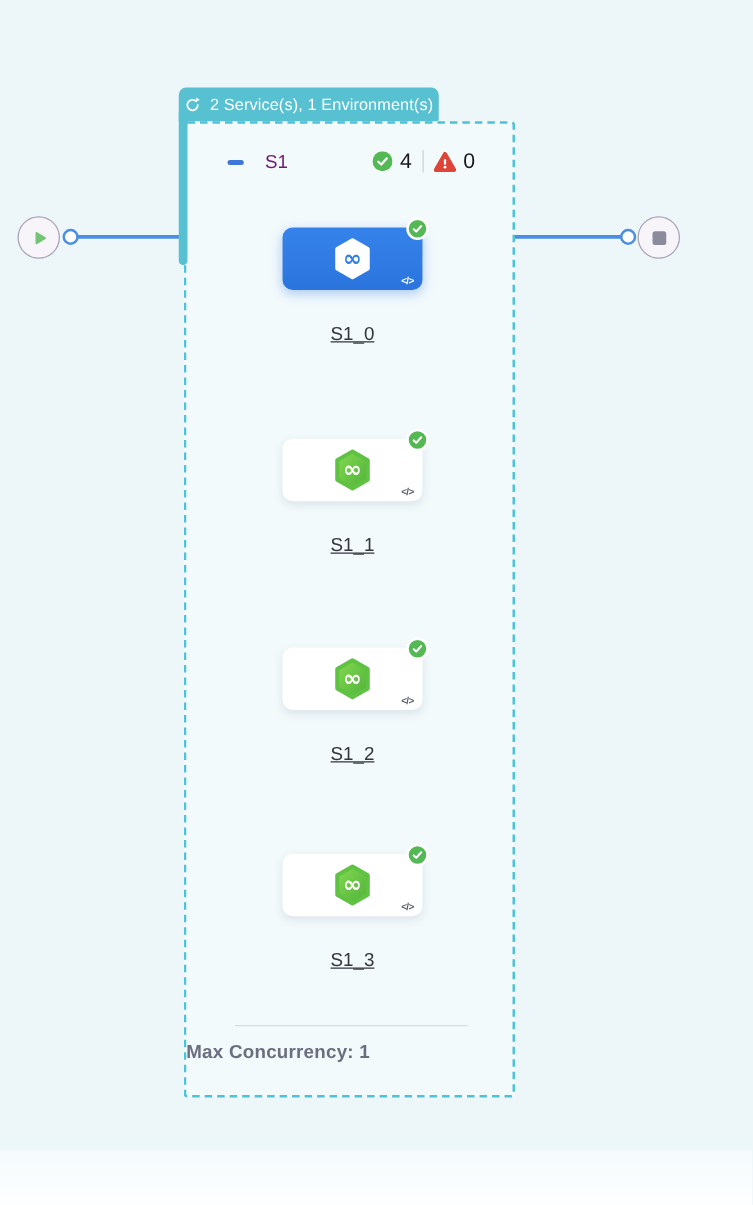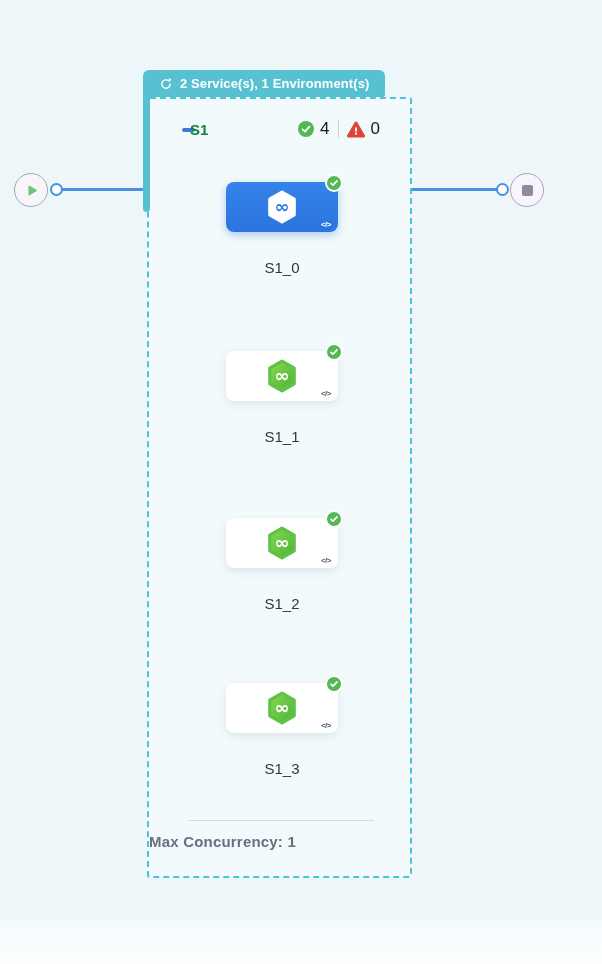--- a/index.html
+++ b/index.html
@@ -37,44 +37,44 @@
     top: 188px; z-index: 1;
   }
   .edge-left  { left: 61px;  width: 88px; }
   .edge-right { left: 411px; width: 90px; }
 
   
   .stage-badge {
     position: absolute; left: 143px; top: 70px; height: 27px; z-index: 5;
     background: var(--teal, #57c1d2);
     border-radius: 6px 6px 2px 0;
-    display: inline-flex; align-items: center; gap: 7px; padding: 0 16px;
-    color: #ffffff; font-size: 13px; font-weight: 700; letter-spacing: .1px;
+    display: inline-flex; align-items: center; gap: 7px; padding: 0 4px;
+    color: #ffffff; font-size: 13px; font-weight: 400; letter-spacing: .1px;
     cursor: pointer;
   }
   .left-bar {
     position: absolute; left: 143px; top: 90px; width: 7px; height: 122px;
     background: var(--teal, #57c1d2); border-radius: 0 0 4px 4px; z-index: 4;
   }
 
   
   .stage-container {
     position: absolute; left: 147px; top: 97px; width: 265px; height: 781px;
     border: 2px dashed var(--dash, #4cc3d6); border-radius: 3px;
     background: #f3fafc; z-index: 2;
   }
 
   .stage-header { position: absolute; left: 0; right: 0; top: 0; height: 48px; }
   .collapse-minus {
     position: absolute; left: 33px; top: 29px; width: 13px; height: 3.5px;
     border-radius: 2px; background: #3c77d9; cursor: pointer;
   }
   .stage-name {
-    position: absolute; left: 41px; top: 22px;
-    font-size: 15px; font-weight: 700; color: #15803d;
+    position: absolute; left: 63px; top: 22px;
+    font-size: 15px; font-weight: 400; color: #701a75;
   }
   .stage-stats {
     position: absolute; right: 30px; top: 20px;
     display: flex; align-items: center; gap: 6px;
   }
   .stat-num { font-size: 17px; color: #17171f; }
   .stat-divider { width: 1px; height: 18px; background: #ccd3da; margin: 0 2px; }
 
   
   .node-group { position: absolute; left: 77px; width: 112px; text-align: center; }
@@ -82,21 +82,21 @@
     position: relative; width: 112px; height: 50px; border-radius: 8px;
     background: #ffffff; box-shadow: 0 3px 8px rgba(45, 70, 95, 0.12);
     display: flex; align-items: center; justify-content: center;
     cursor: pointer;
   }
   .node-card.selected {
     background: linear-gradient(180deg, #3583ea, #2b74de);
     box-shadow: 0 3px 9px rgba(43, 116, 222, 0.35);
   }
   .node-label {
-    display: block; margin-top: 27px; font-size: 15px; color: #34353f;
+    display: block; margin-top: 27px; font-size: 15px; color: #34353f; text-decoration: underline;
   }
   .check-badge {
     position: absolute; top: -8px; right: -5px; width: 18px; height: 18px;
     border-radius: 50%; background: var(--success, #54b854);
     border: 2px solid #ffffff;
     display: flex; align-items: center; justify-content: center;
   }
   .code-icon {
     position: absolute; right: 7px; bottom: 3px;
     font-size: 8px; letter-spacing: -0.5px; color: #5b5f6b; font-weight: 700;

